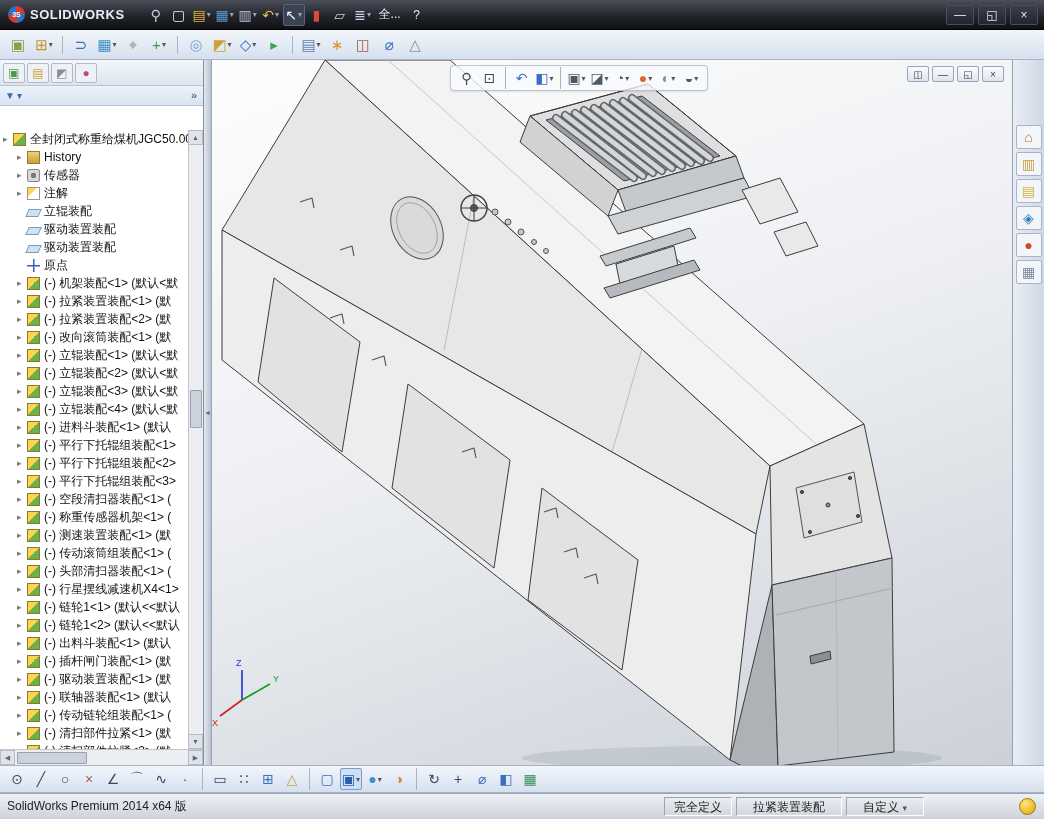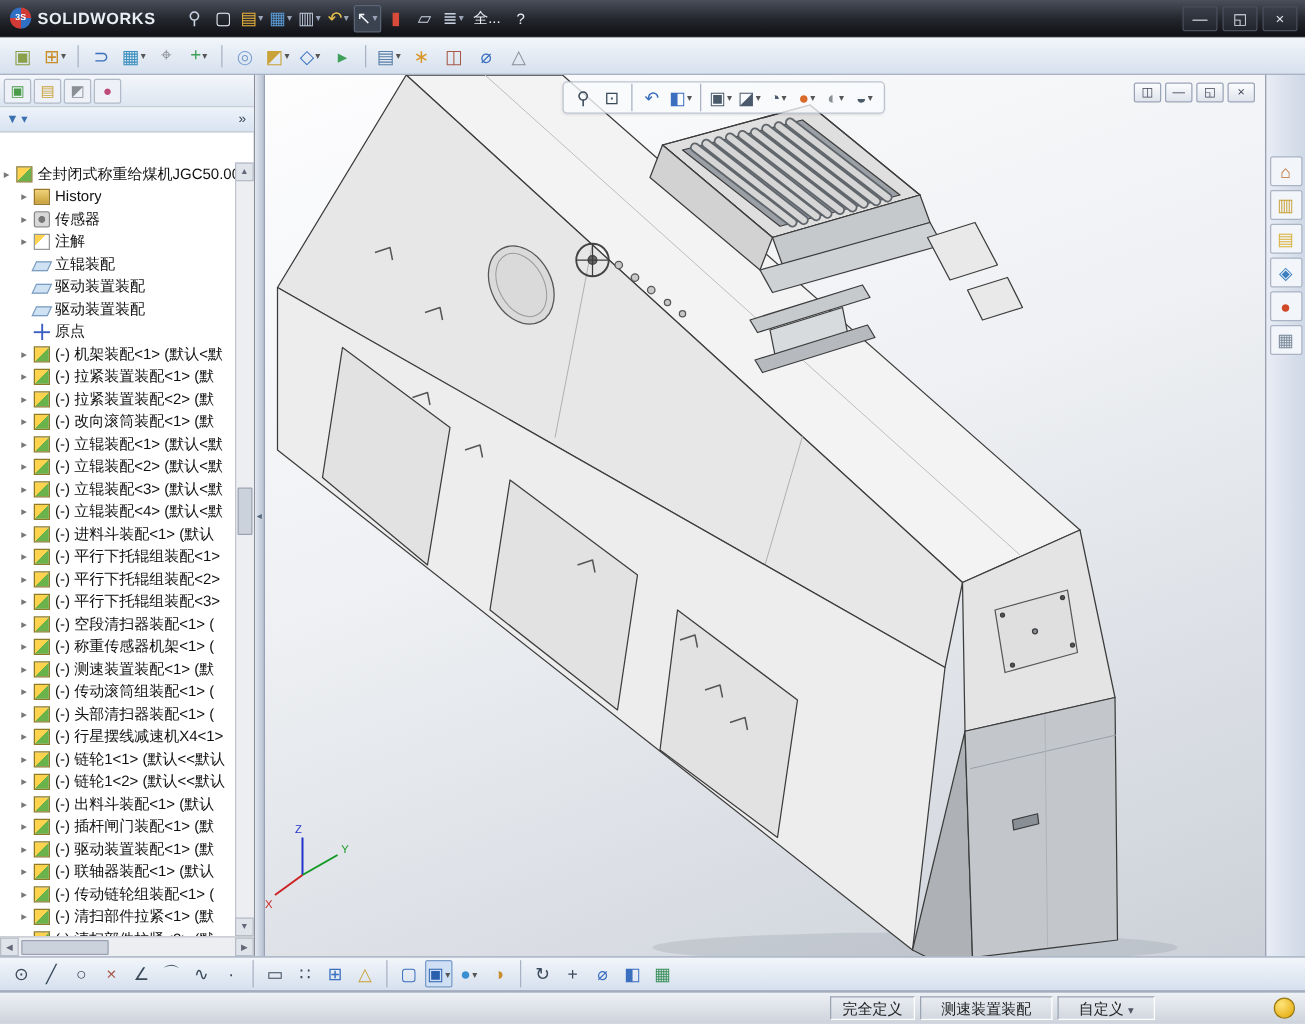--- a/index.html
+++ b/index.html
@@ -558,22 +558,23 @@
       <span class="tb" style="color: rgb(201, 143, 42);">◑</span>
       <span class="tb sep"></span>
       <span class="tb" style="color: rgb(58, 74, 90);">↻</span>
       <span class="tb" style="color: rgb(58, 74, 90);">+</span>
       <span class="tb" style="color: rgb(58, 111, 191);">⌀</span>
       <span class="tb" style="color: rgb(58, 111, 191);">◧</span>
       <span class="tb" style="color: rgb(58, 143, 90);">▦</span>
     </div>
 
   <div id="statusbar">
+    <span class="sb-left">SolidWorks Premium 2014 x64 版</span>
     <span class="sb-seg" style="left:664px;width:68px;">完全定义</span>
-    <span class="sb-seg" style="left:736px;width:106px;">测速装置装配</span>
+    <span class="sb-seg" style="left:736px;width:106px;">拉紧装置装配</span>
     <span class="sb-seg" style="left:846px;width:78px;">
       <span>自定义</span>
       <span style="font-size:9px;color:#556;">▾</span>
     </span>
     <span class="sb-help"></span>
   </div>
 
 </div>
 
 </body></html>

